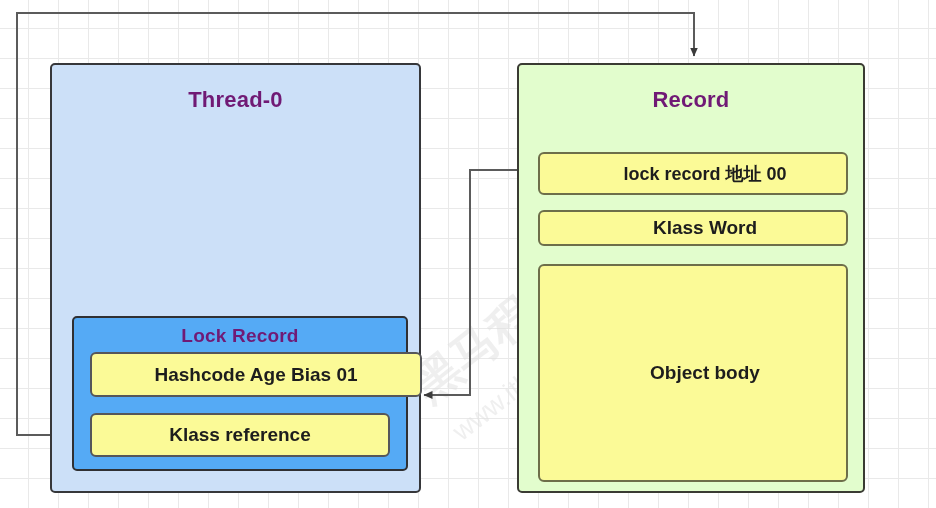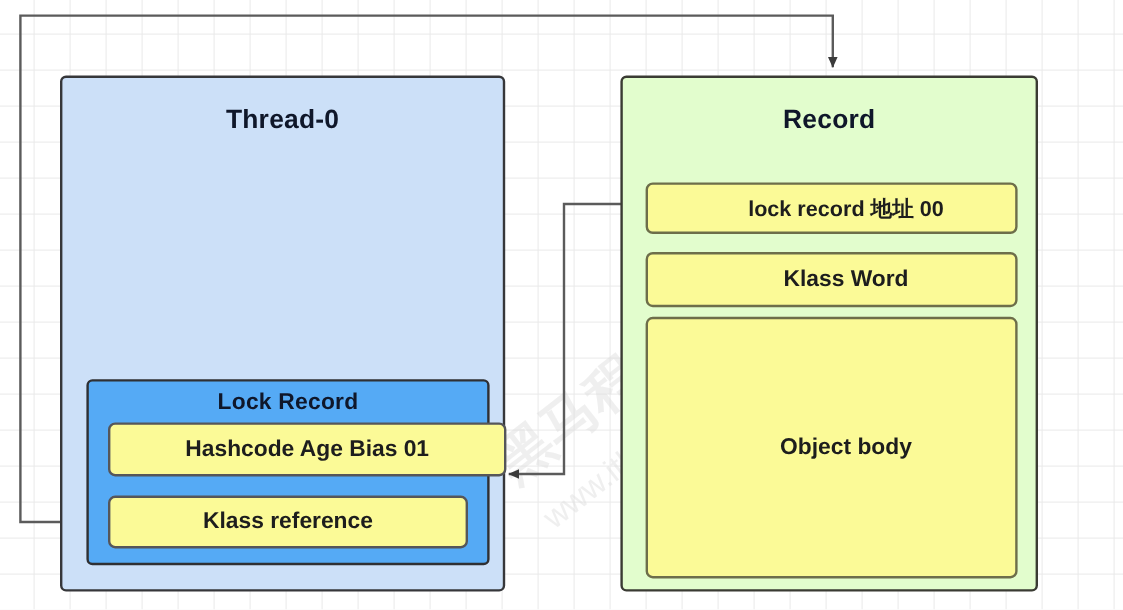--- a/index.html
+++ b/index.html
@@ -36,21 +36,21 @@
   .node {
     position: absolute;
     box-sizing: border-box;
     border-radius: 5px;
     display: flex;
     flex-direction: column;
     align-items: center;
   }
   .node-title {
     font-weight: bold;
-    color: #0f172a;
+    color: #701a75;
     letter-spacing: 0.2px;
     text-align: right;
   }
   
   #thread-box {
     left: 50px;
     top: 63px;
     width: 371px;
     height: 430px;
     background: #cce0f8;
@@ -120,21 +120,21 @@
     left: 19px;
     top: 87px;
     width: 310px;
     height: 43px;
     font-size: 18px;
   }
   #obj-cell-1 {
     left: 19px;
     top: 145px;
     width: 310px;
-    height: 46px;
+    height: 36px;
     font-size: 19px;
   }
   #obj-cell-2 {
     left: 19px;
     top: 199px;
     width: 310px;
     height: 218px;
     font-size: 19px;
   }
   #connectors {

